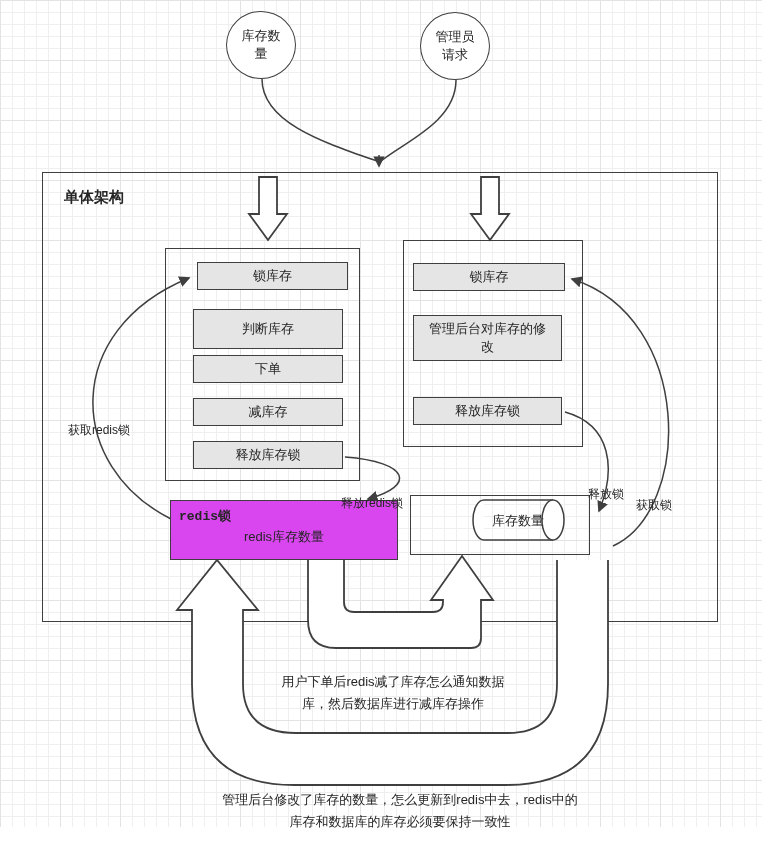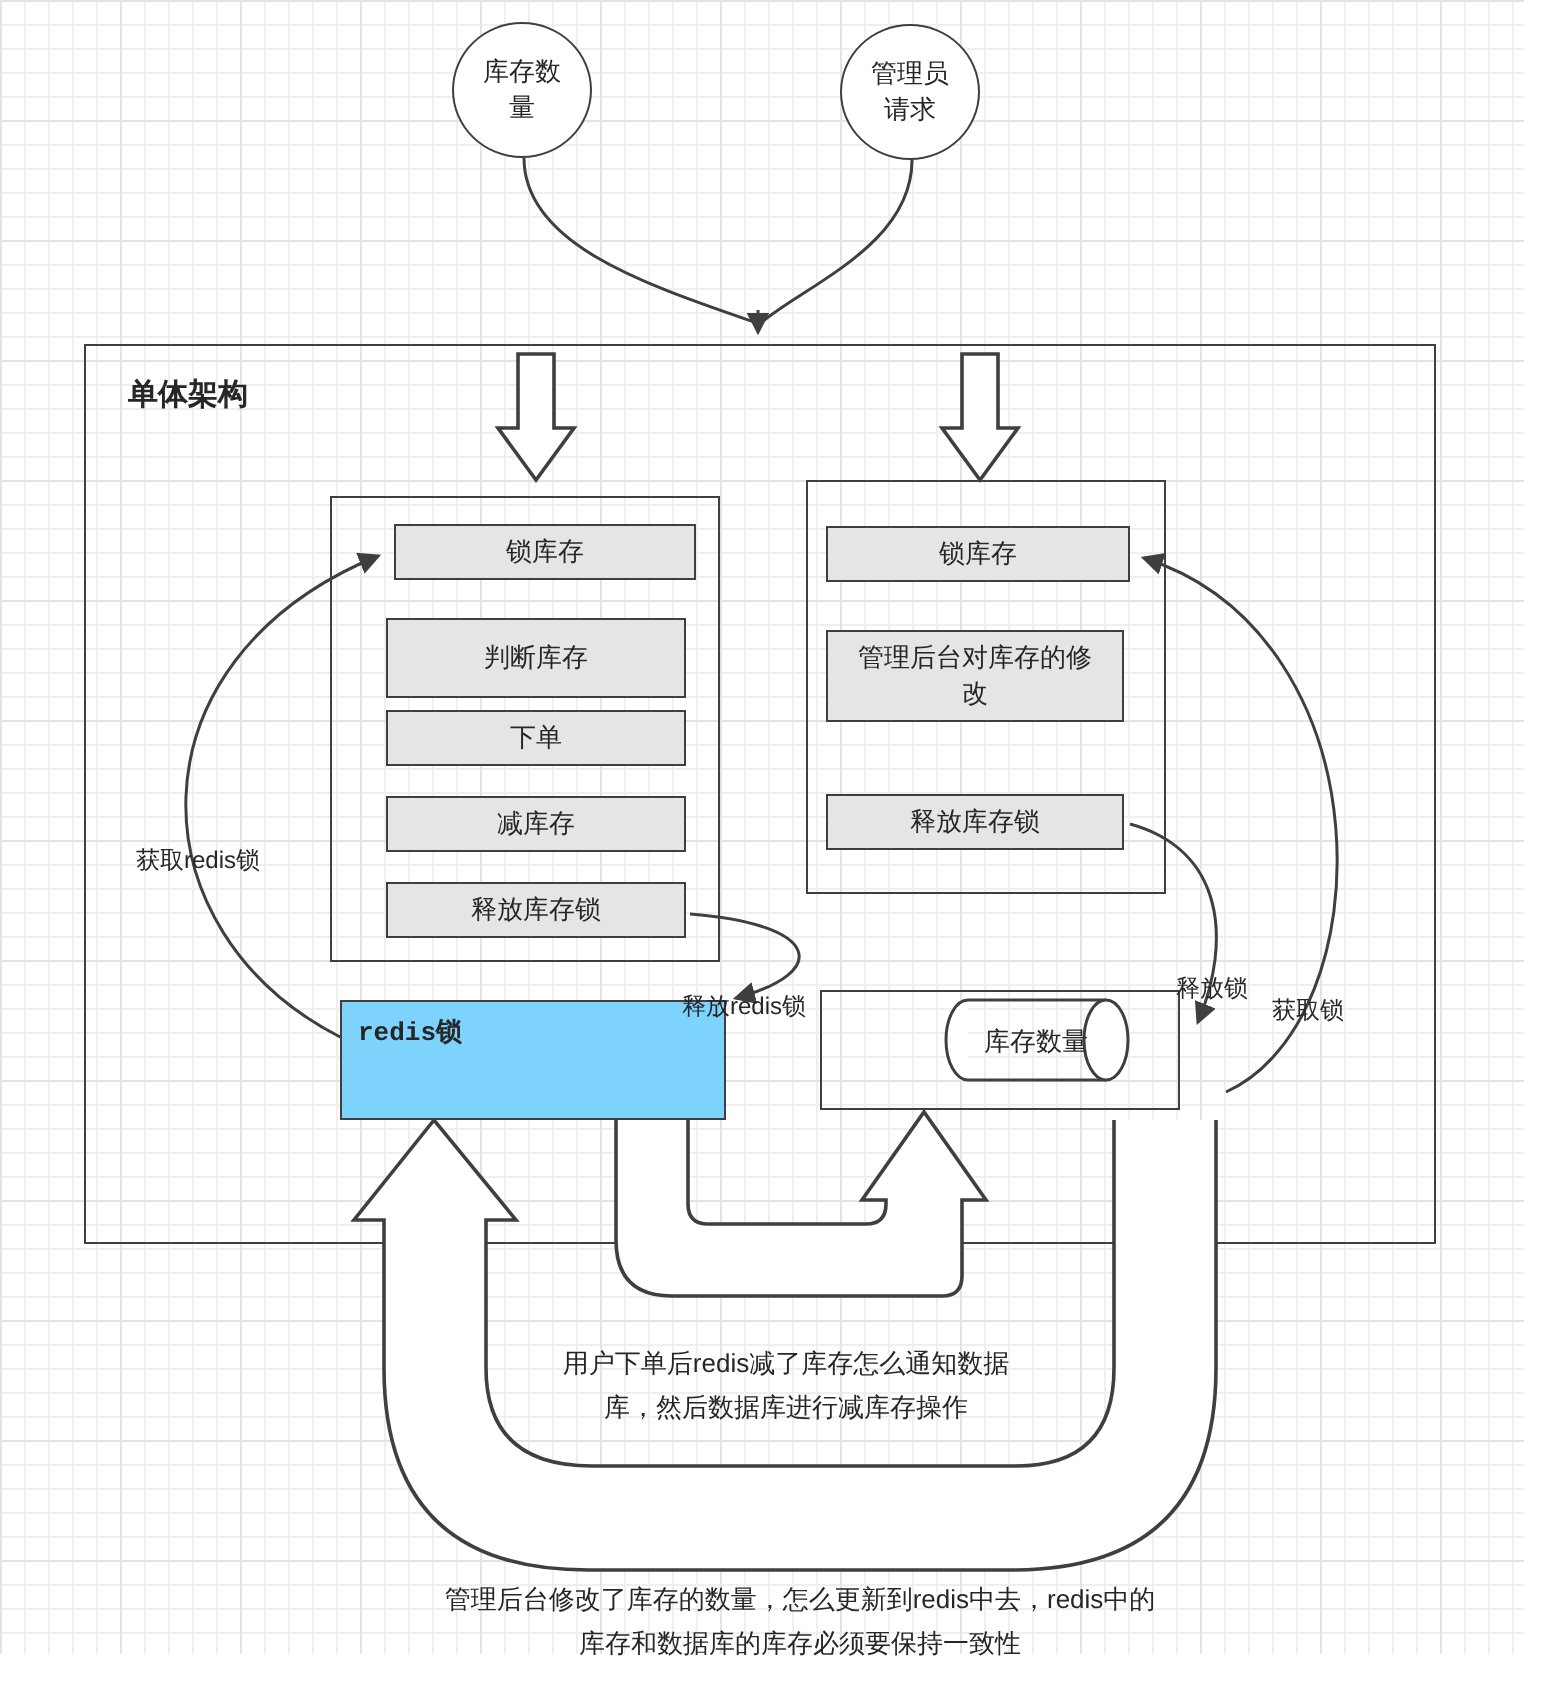--- a/index.html
+++ b/index.html
@@ -87,22 +87,23 @@
 <div class="abs box" style="left:193px;top:309px;width:150px;height:40px;">判断库存</div>
 <div class="abs box" style="left:193px;top:355px;width:150px;height:28px;">下单</div>
 <div class="abs box" style="left:193px;top:398px;width:150px;height:28px;">减库存</div>
 <div class="abs box" style="left:193px;top:441px;width:150px;height:28px;">释放库存锁</div>
 
 <div class="abs container-box" style="left:403px;top:240px;width:180px;height:207px;"></div>
 <div class="abs box" style="left:413px;top:263px;width:152px;height:28px;">锁库存</div>
 <div class="abs box" style="left:413px;top:315px;width:149px;height:46px;padding:0 12px;">管理后台对库存的修改</div>
 <div class="abs box" style="left:413px;top:397px;width:149px;height:28px;">释放库存锁</div>
 
-<div class="abs shape" style="left:170px;top:500px;width:193px;height:60px;background:#7dd3fc;">
+<div class="abs shape" style="left:170px;top:500px;width:228px;height:60px;background:#d946ef;">
   <div class="abs bold" style="left:8px;top:6px;font-size:13px;">redis锁</div>
+  <div class="abs" style="left:0;right:0;top:27px;text-align:center;font-size:13px;">redis库存数量</div>
 </div>
 
 <div class="abs shape" style="left:410px;top:495px;width:180px;height:60px;background:transparent;"></div>
 <div class="abs" style="left:483px;top:512px;width:70px;text-align:center;font-size:13px;">库存数量</div>
 
 <div class="abs lbl" style="left:68px;top:391px;">获取redis锁</div>
 <div class="abs lbl" style="left:341px;top:464px;">释放redis锁</div>
 <div class="abs lbl" style="left:588px;top:455px;">释放锁</div>
 <div class="abs lbl" style="left:636px;top:466px;">获取锁</div>
 

